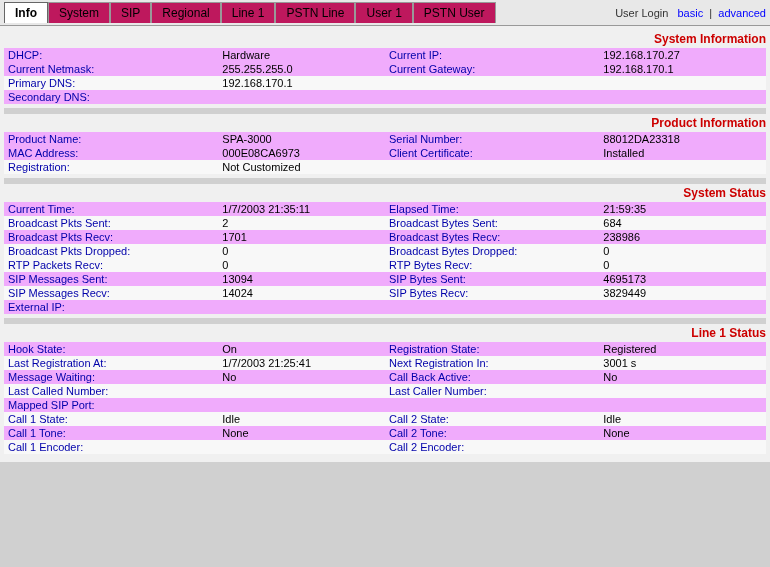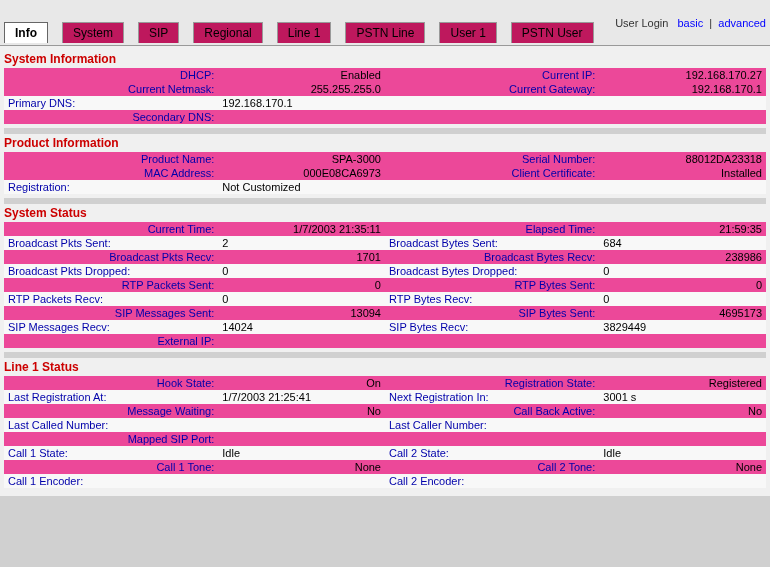--- a/index.html
+++ b/index.html
@@ -8,22 +8,21 @@
     #header {
       background: #e8e8e8;
       display: flex;
       align-items: center;
       justify-content: space-between;
       padding: 2px 4px;
       border-bottom: 1px solid #999;
     }
     #tabs {
       display: flex;
-      gap: 14px;
-      margin-top: 20px;
+      gap: 0;
     }
     .tab {
       padding: 3px 10px;
       background: #be185d;
       border: 1px solid #999;
       border-bottom: none;
       cursor: pointer;
       font-size: 12px;
       color: #000;
     }
@@ -47,26 +46,27 @@
       padding: 4px;
     }
     .section {
       margin-bottom: 4px;
     }
     .section-title {
       color: #cc0000;
       font-weight: bold;
       font-size: 12px;
       padding: 2px 0;
+      text-align: right;
     }
     table {
       width: 100%;
       border-collapse: collapse;
     }
-    tr.odd { background: #ec4899; text-align: right; }
+    tr.odd { background: #f0abfc; }
     tr.even { background: #f8f8f8; }
     td {
       padding: 1px 4px;
       vertical-align: top;
       color: #000;
     }
     td.label {
       color: #0000aa;
       width: 18%;
       white-space: nowrap;
@@ -113,21 +113,21 @@
 </div>
 
 <div id="content">
 
   <div class="section">
     <div class="section-title">System Information</div>
     <table>
       <tbody>
           <tr class="odd">
         <td class="label">DHCP:</td>
-        <td class="value">Enabled</td>
+        <td class="value">Hardware</td>
         <td class="label2">Current IP:</td>
         <td class="value2">192.168.170.27</td>
       </tr>
       <tr class="odd">
         <td class="label">Current Netmask:</td>
         <td class="value">255.255.255.0</td>
         <td class="label2">Current Gateway:</td>
         <td class="value2">192.168.170.1</td>
       </tr>
       <tr class="even">
@@ -197,26 +197,20 @@
         <td class="value">1701</td>
         <td class="label2">Broadcast Bytes Recv:</td>
         <td class="value2">238986</td>
       </tr>
       <tr class="even">
         <td class="label">Broadcast Pkts Dropped:</td>
         <td class="value">0</td>
         <td class="label2">Broadcast Bytes Dropped:</td>
         <td class="value2">0</td>
       </tr>
-      <tr class="odd">
-        <td class="label">RTP Packets Sent:</td>
-        <td class="value">0</td>
-        <td class="label2">RTP Bytes Sent:</td>
-        <td class="value2">0</td>
-      </tr>
       <tr class="even">
         <td class="label">RTP Packets Recv:</td>
         <td class="value">0</td>
         <td class="label2">RTP Bytes Recv:</td>
         <td class="value2">0</td>
       </tr>
       <tr class="odd">
         <td class="label">SIP Messages Sent:</td>
         <td class="value">13094</td>
         <td class="label2">SIP Bytes Sent:</td>

